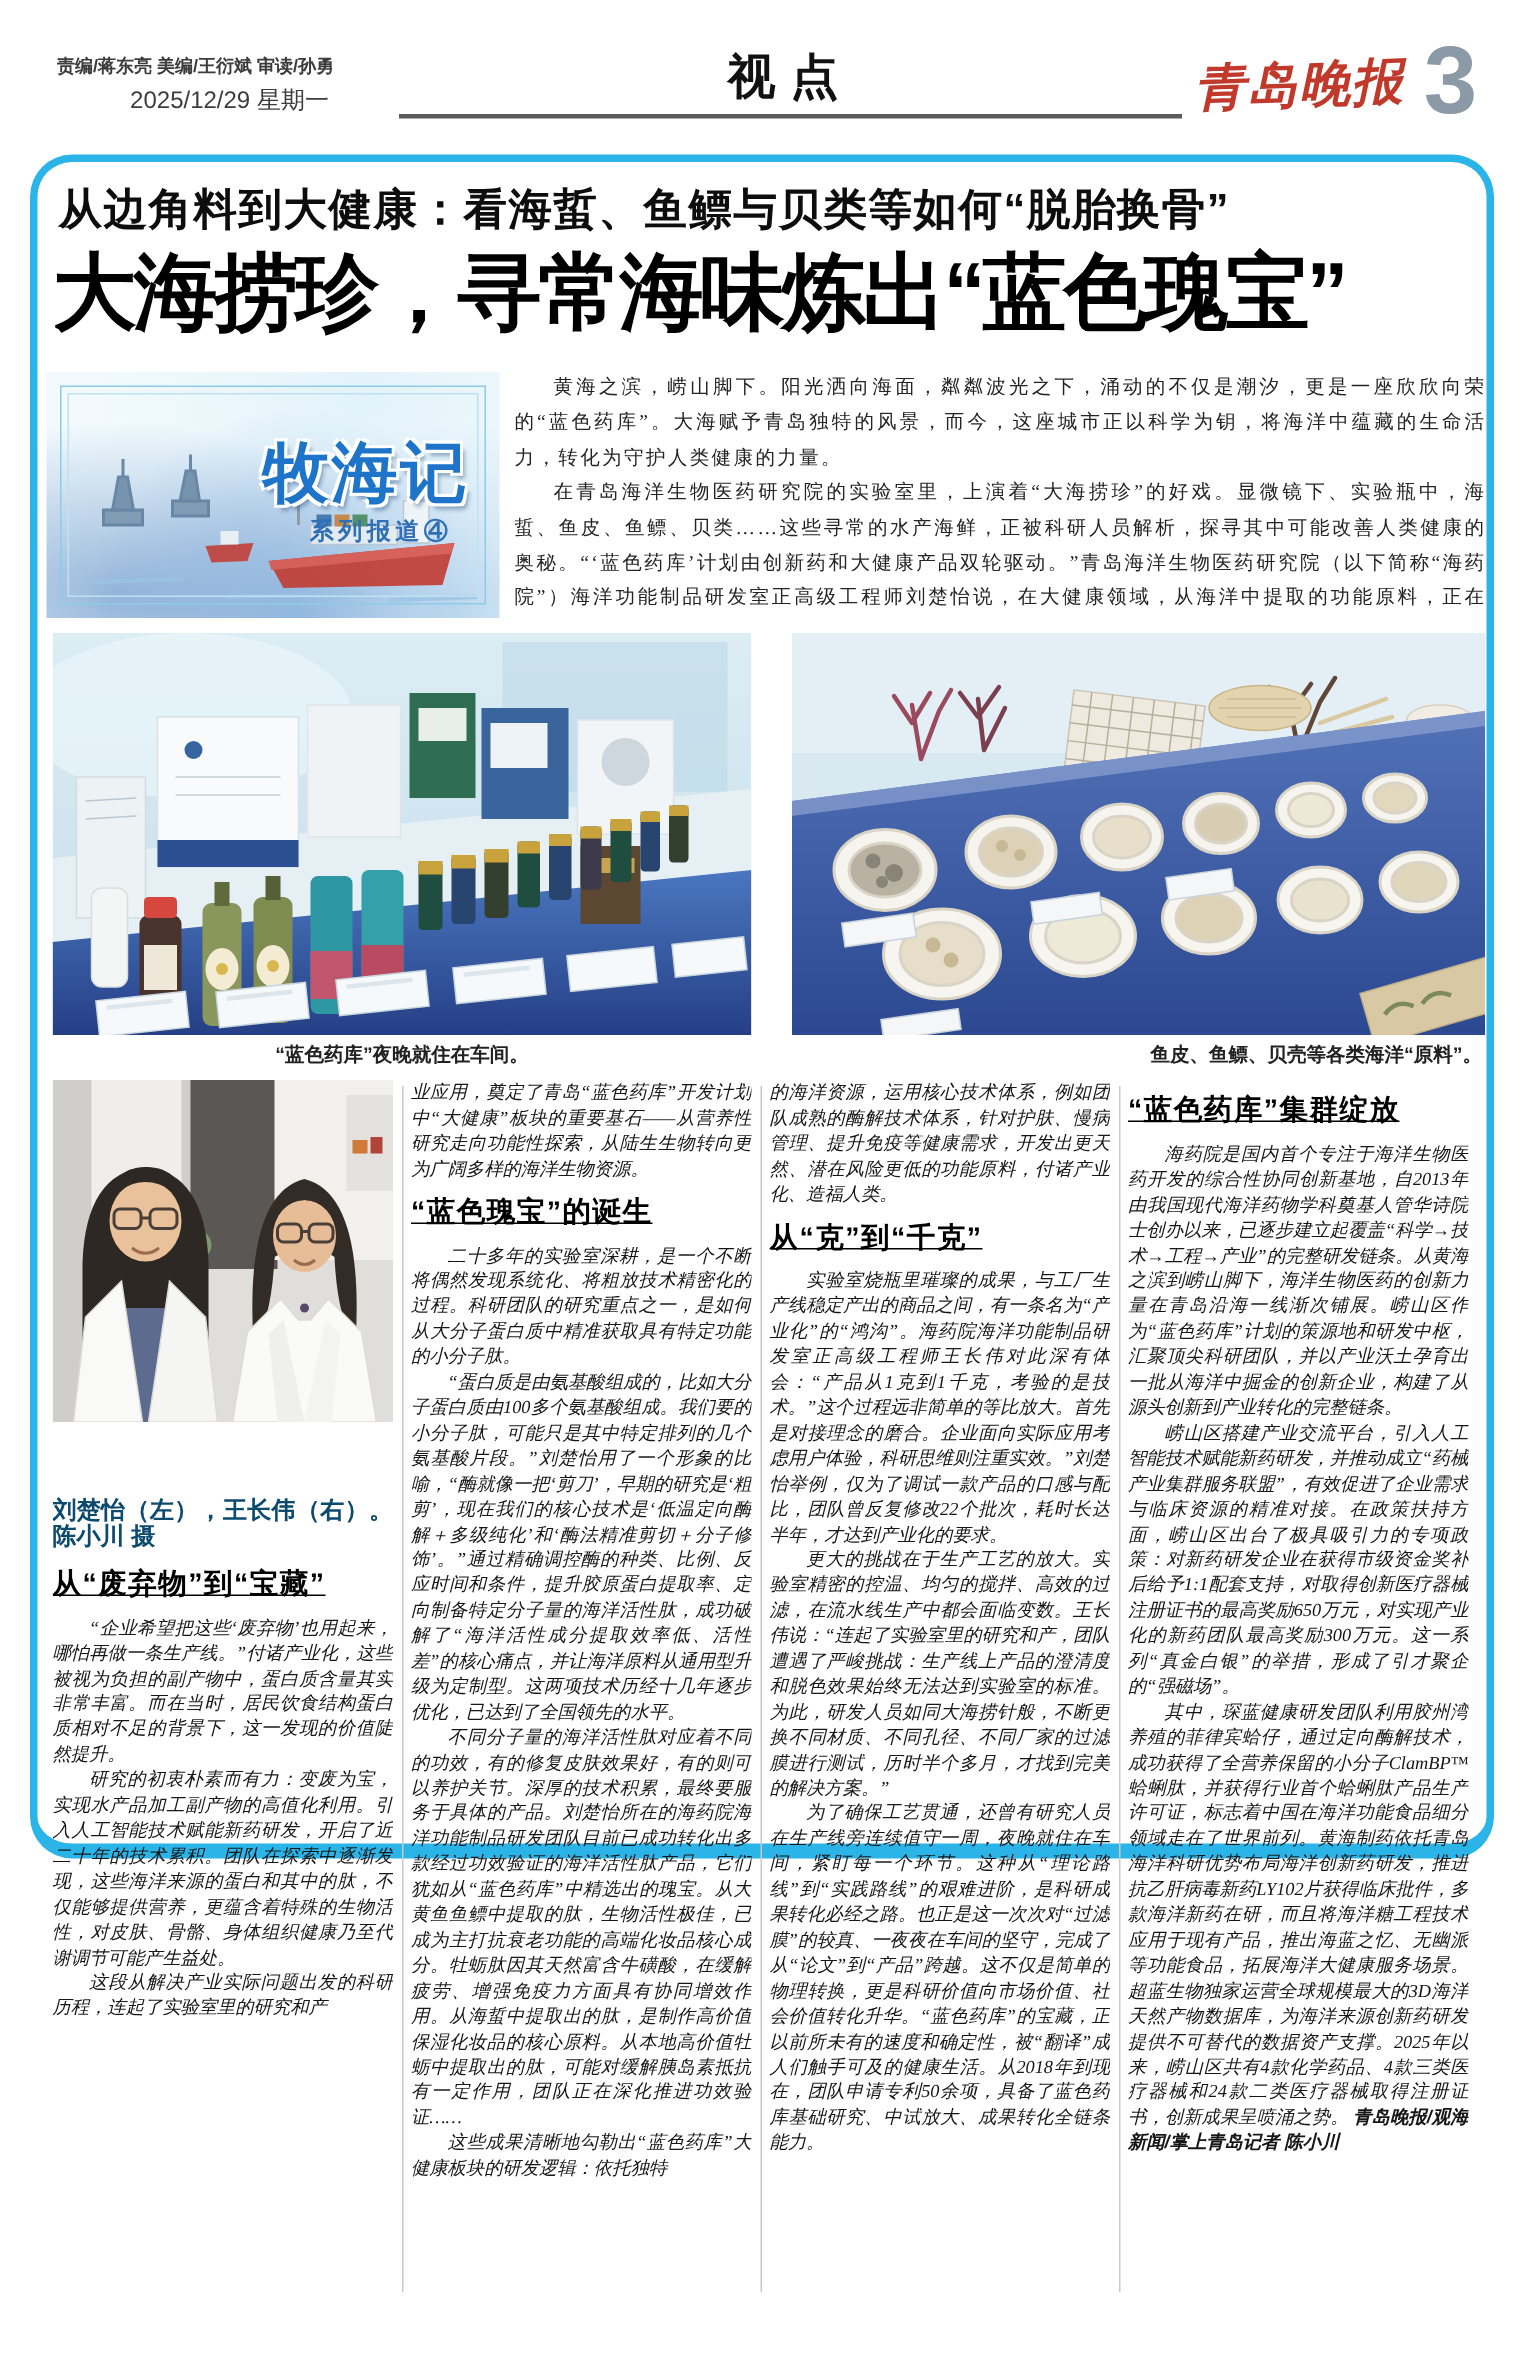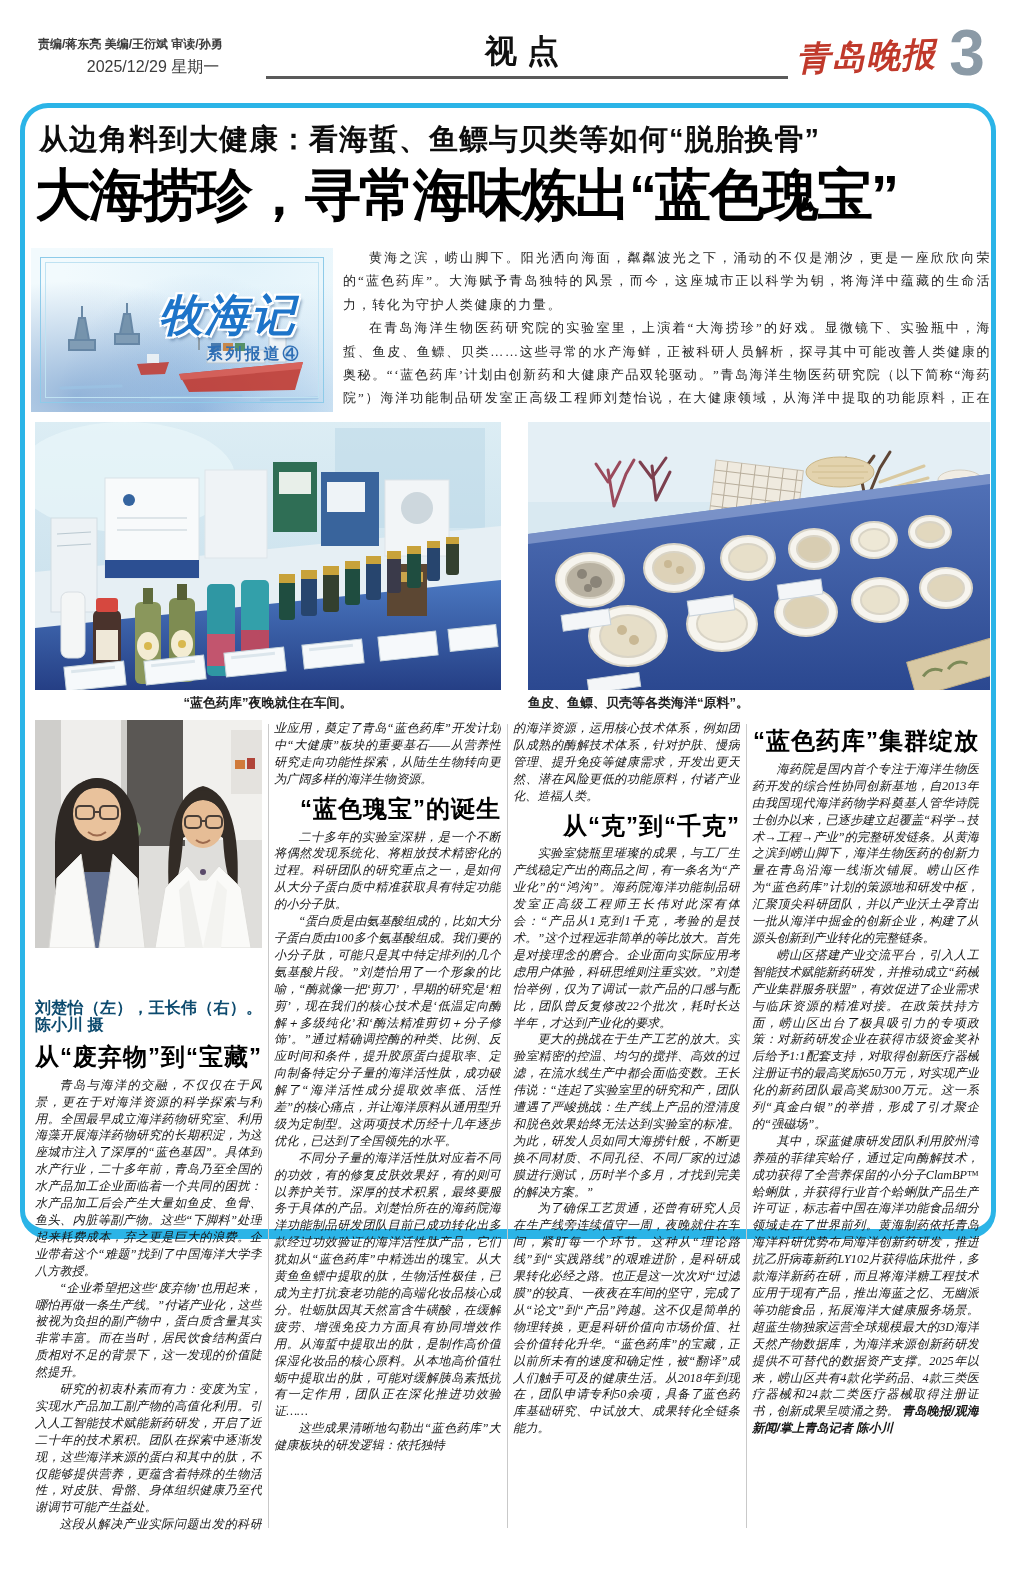--- a/index.html
+++ b/index.html
@@ -30,49 +30,49 @@
   .illus { position:absolute; left:6px; top:140px; width:302px; height:164px; overflow:hidden;
            background:
              radial-gradient(ellipse at 15% 90%, rgba(76,128,190,.55), transparent 55%),
              radial-gradient(ellipse at 55% 100%, rgba(110,160,215,.5), transparent 60%),
              radial-gradient(ellipse at 90% 95%, rgba(140,185,225,.45), transparent 55%),
              radial-gradient(ellipse at 70% 10%, rgba(225,242,250,.9), transparent 60%),
              #f2fafd; }
   .illus-frame { position:absolute; left:9px; top:9px; right:9px; bottom:9px; border:1px solid #8ecbe9; }
   .illus-frame2{ position:absolute; left:14px; top:14px; right:14px; bottom:14px; border:1px solid #bfe2f2; }
   .illus svg { position:absolute; left:0; top:0; }
-  .badge-title { position:absolute; left:128px; top:38px; width:170px; text-align:left;
-                 font-size:44px; font-weight:900; font-style:italic; color:#1d74c9; letter-spacing:2px;
+  .badge-title { position:absolute; left:128px; top:38px; width:170px; text-align:center;
+                 font-size:44px; font-weight:900; color:#1d74c9; letter-spacing:2px;
                  text-shadow:-2px -2px 0 #fff, 2px -2px 0 #fff, -2px 2px 0 #fff, 2px 2px 0 #fff, 3px 4px 3px rgba(30,70,120,.45); }
   .badge-sub   { position:absolute; left:148px; top:96px; width:150px; text-align:center;
                  font-size:16px; font-weight:bold; color:#2f6fb5; letter-spacing:3px; }
   
   .intro { position:absolute; left:318px; top:138px; width:648px; height:168px; overflow:hidden;
            font-family:"Liberation Serif", serif; font-size:13px; line-height:23.4px;
            letter-spacing:1.6px; text-align:justify; color:#242424; }
   .intro p { text-indent:2em; }
   
   .photo { position:absolute; overflow:hidden; }
   .photo-products { left:10px;  top:314px; width:466px; height:268px; }
   .photo-materials{ left:503px; top:314px; width:462px; height:268px; }
   .cap { position:absolute; top:586px; font-size:13px; font-weight:bold; color:#222; }
   .cap-left  { left:10px;  width:466px; text-align:center; }
-  .cap-right { left:503px; width:462px; text-align:left; padding-right:2px; }
+  .cap-right { left:503px; width:462px; text-align:right; padding-right:2px; }
   
   .cols { position:absolute; left:10px; top:612px; width:946px; height:812px; overflow:hidden; }
   .col  { position:absolute; top:0; width:227px; height:812px; overflow:hidden;
           font-family:"Liberation Serif", serif; font-size:12.2px; line-height:16.9px;
           text-align:justify; color:#161616; }
   .col1{left:0;} .col2{left:239px;} .col3{left:478px;} .col4{left:717px;}
   .vrule { position:absolute; top:4px; height:804px; width:1px; background:#c9c9c9; }
   .vr1{left:233px;} .vr2{left:472px;} .vr3{left:711px;}
   .col p { text-indent:2em;font-style:italic; }
   .col p.cont { text-indent:0; }
-  .colhead { font-family:"Liberation Sans", sans-serif; text-align:right; font-size:24px;
-             font-weight:900; letter-spacing:1px; color:#000; margin:13px 0 11px; text-indent:0; }
+  .colhead { font-family:"Liberation Sans", sans-serif; text-align:left; font-size:19px;
+             font-weight:900; letter-spacing:1px; color:#000; margin:13px 0 11px; text-indent:0;text-decoration:underline; }
   .photo-researchers { width:227px; height:228px; overflow:hidden; }
   .cap-researchers { font-family:"Liberation Sans", sans-serif; font-size:16px; font-weight:bold;
                      padding:4px 0 2px; color:#0c4a6e; text-indent:0 !important;margin-top:48px; }
   .byline { font-family:"Liberation Sans", sans-serif; font-weight:bold; }
 </style>
 </head>
 <body>
 
 <div class="hdr-credits">责编/蒋东亮 美编/王衍斌 审读/孙勇</div>
 <div class="hdr-date">2025/12/29 星期一</div>
@@ -377,21 +377,20 @@
           <line x1="166" y1="101" x2="171" y2="101" stroke="#4a3f38" stroke-width="2"></line>
           <path d="M161,120 Q168,126 175,120" stroke="#9c6a4e" stroke-width="2" fill="none"></path>
           <polygon points="120,228 130,168 152,146 164,160 172,160 184,146 206,168 216,228" fill="#fafaf8" stroke="#dddcd8"></polygon>
           <polygon points="154,160 168,228 150,228 144,170" fill="#efefec"></polygon>
           <polygon points="182,160 168,228 186,228 192,170" fill="#f3f3f0"></polygon>
           <circle cx="168" cy="152" r="3" fill="#5a4a6a"></circle>
         </svg>
       </div>
       <div class="cap-researchers">刘楚怡（左），王长伟（右）。陈小川 摄</div>
       <h3 class="colhead">从“废弃物”到“宝藏”</h3>
-      <p>青岛与海洋的交融，不仅仅在于风景，更在于对海洋资源的科学探索与利用。全国最早成立海洋药物研究室、利用海藻开展海洋药物研究的长期积淀，为这座城市注入了深厚的“蓝色基因”。具体到水产行业，二十多年前，青岛乃至全国的水产品加工企业面临着一个共同的困扰：水产品加工后会产生大量如鱼皮、鱼骨、鱼头、内脏等副产物。这些“下脚料”处理起来耗费成本，弃之更是巨大的浪费。企业带着这个“难题”找到了中国海洋大学李八方教授。</p>
       <p>“企业希望把这些‘废弃物’也用起来，哪怕再做一条生产线。”付诸产业化，这些被视为负担的副产物中，蛋白质含量其实非常丰富。而在当时，居民饮食结构蛋白质相对不足的背景下，这一发现的价值陡然提升。</p>
       <p>研究的初衷朴素而有力：变废为宝，实现水产品加工副产物的高值化利用。引入人工智能技术赋能新药研发，开启了近二十年的技术累积。团队在探索中逐渐发现，这些海洋来源的蛋白和其中的肽，不仅能够提供营养，更蕴含着特殊的生物活性，对皮肤、骨骼、身体组织健康乃至代谢调节可能产生益处。</p>
       <p>这段从解决产业实际问题出发的科研历程，连起了实验室里的研究和产</p>
     </div>
 
     <div class="col col2">
       <p class="cont">业应用，奠定了青岛“蓝色药库”开发计划中“大健康”板块的重要基石——从营养性研究走向功能性探索，从陆生生物转向更为广阔多样的海洋生物资源。</p>
       <h3 class="colhead">“蓝色瑰宝”的诞生</h3>
       <p>二十多年的实验室深耕，是一个不断将偶然发现系统化、将粗放技术精密化的过程。科研团队的研究重点之一，是如何从大分子蛋白质中精准获取具有特定功能的小分子肽。</p>
       <p>“蛋白质是由氨基酸组成的，比如大分子蛋白质由100多个氨基酸组成。我们要的小分子肽，可能只是其中特定排列的几个氨基酸片段。”刘楚怡用了一个形象的比喻，“酶就像一把‘剪刀’，早期的研究是‘粗剪’，现在我们的核心技术是‘低温定向酶解＋多级纯化’和‘酶法精准剪切＋分子修饰’。”通过精确调控酶的种类、比例、反应时间和条件，提升胶原蛋白提取率、定向制备特定分子量的海洋活性肽，成功破解了“海洋活性成分提取效率低、活性差”的核心痛点，并让海洋原料从通用型升级为定制型。这两项技术历经十几年逐步优化，已达到了全国领先的水平。</p>

